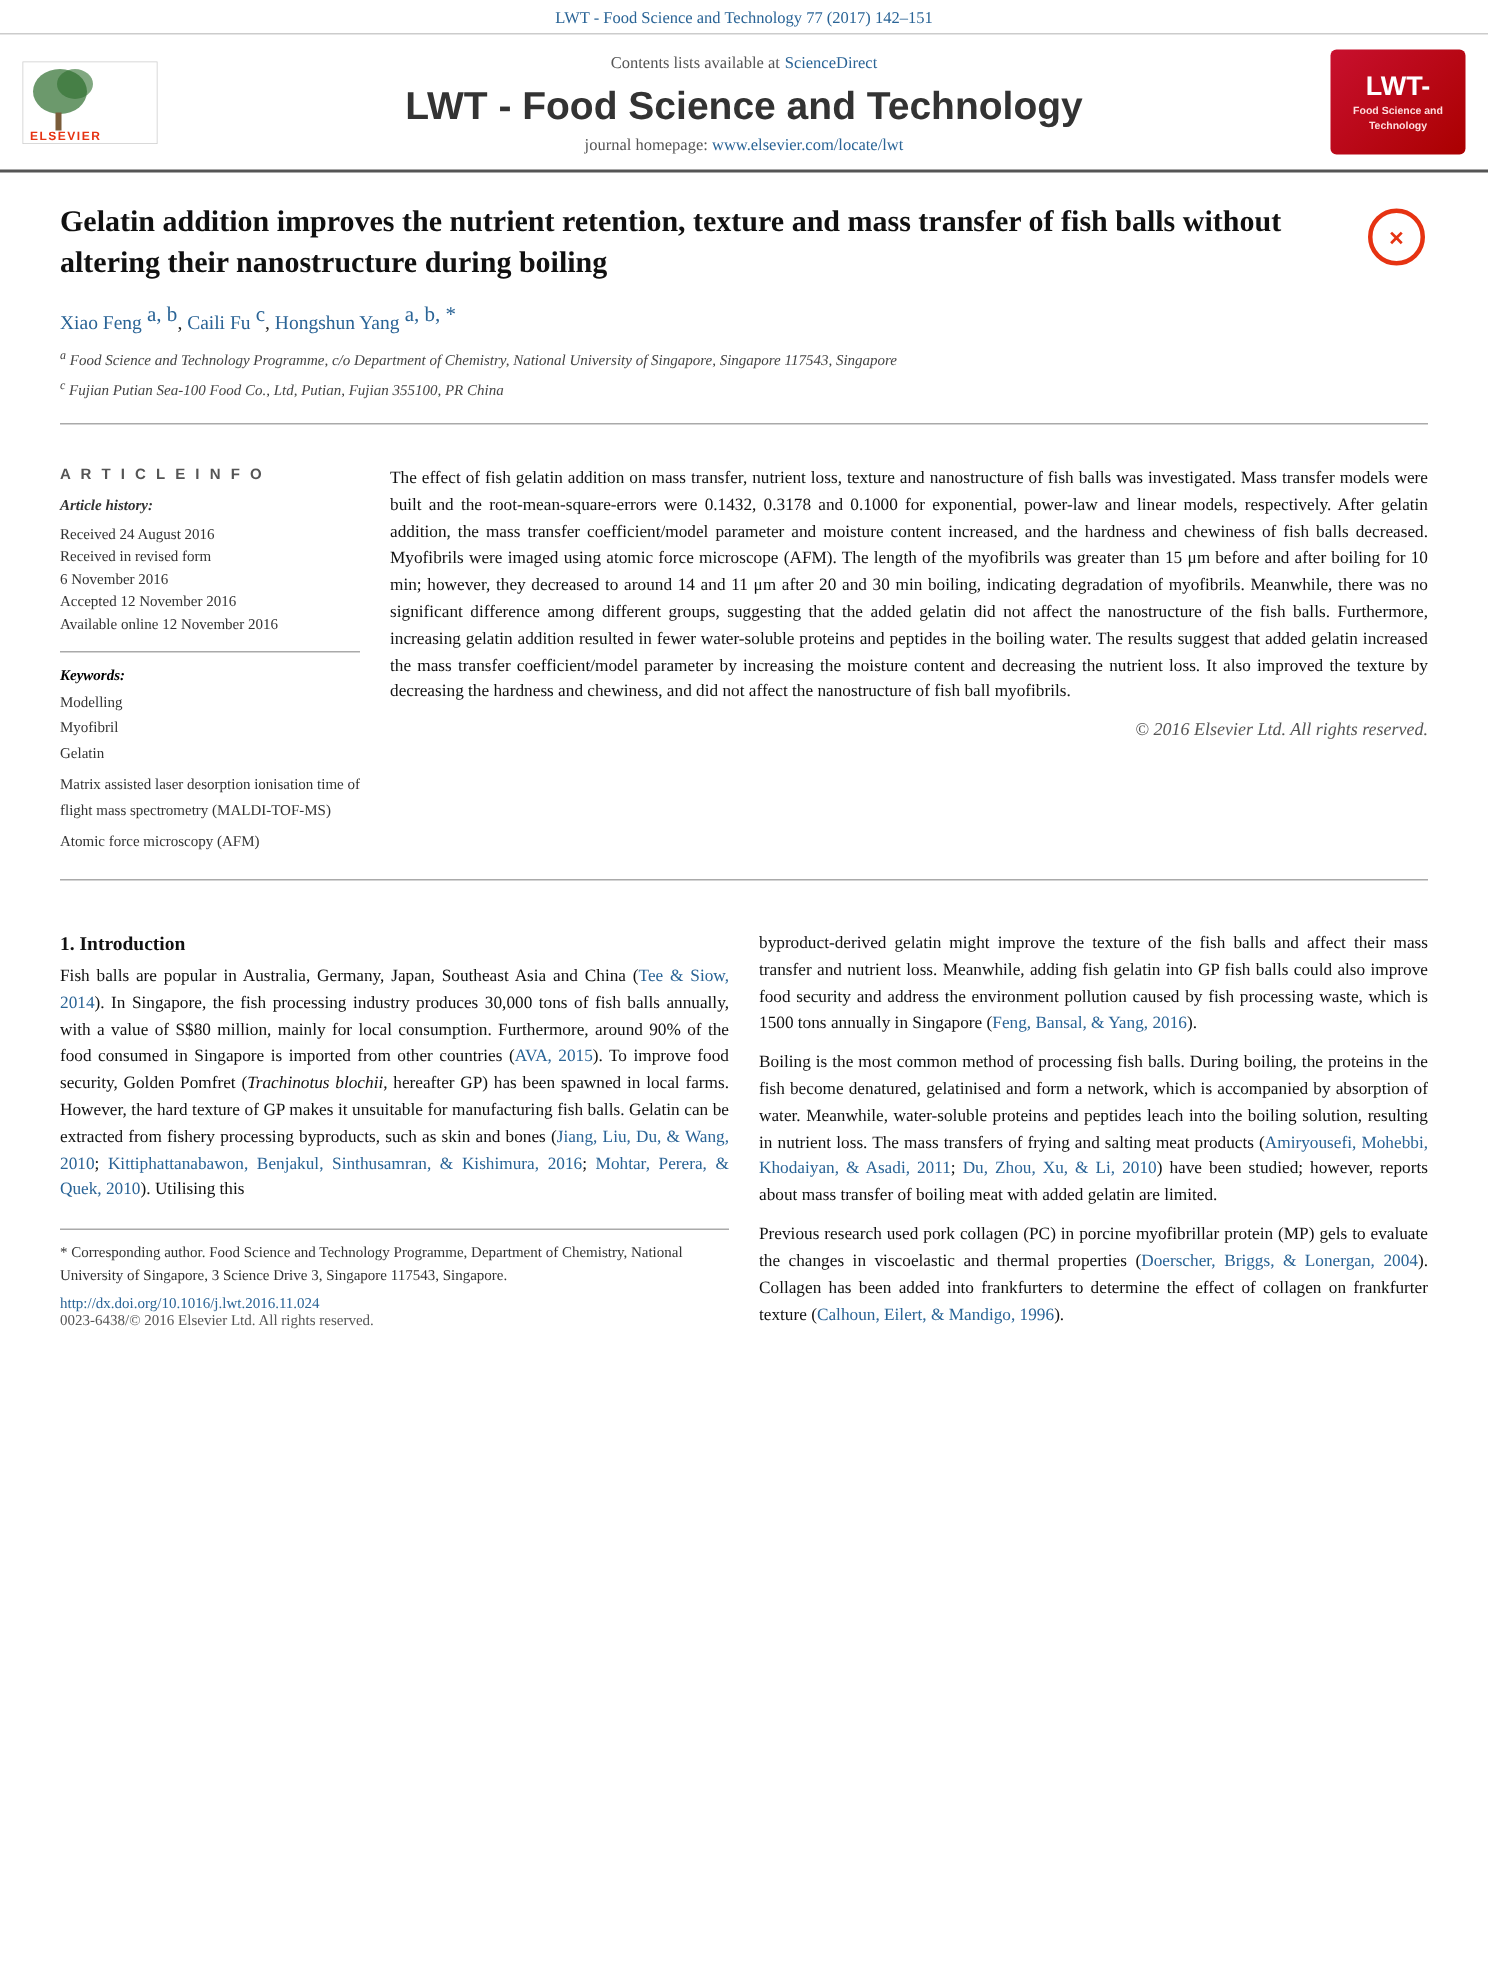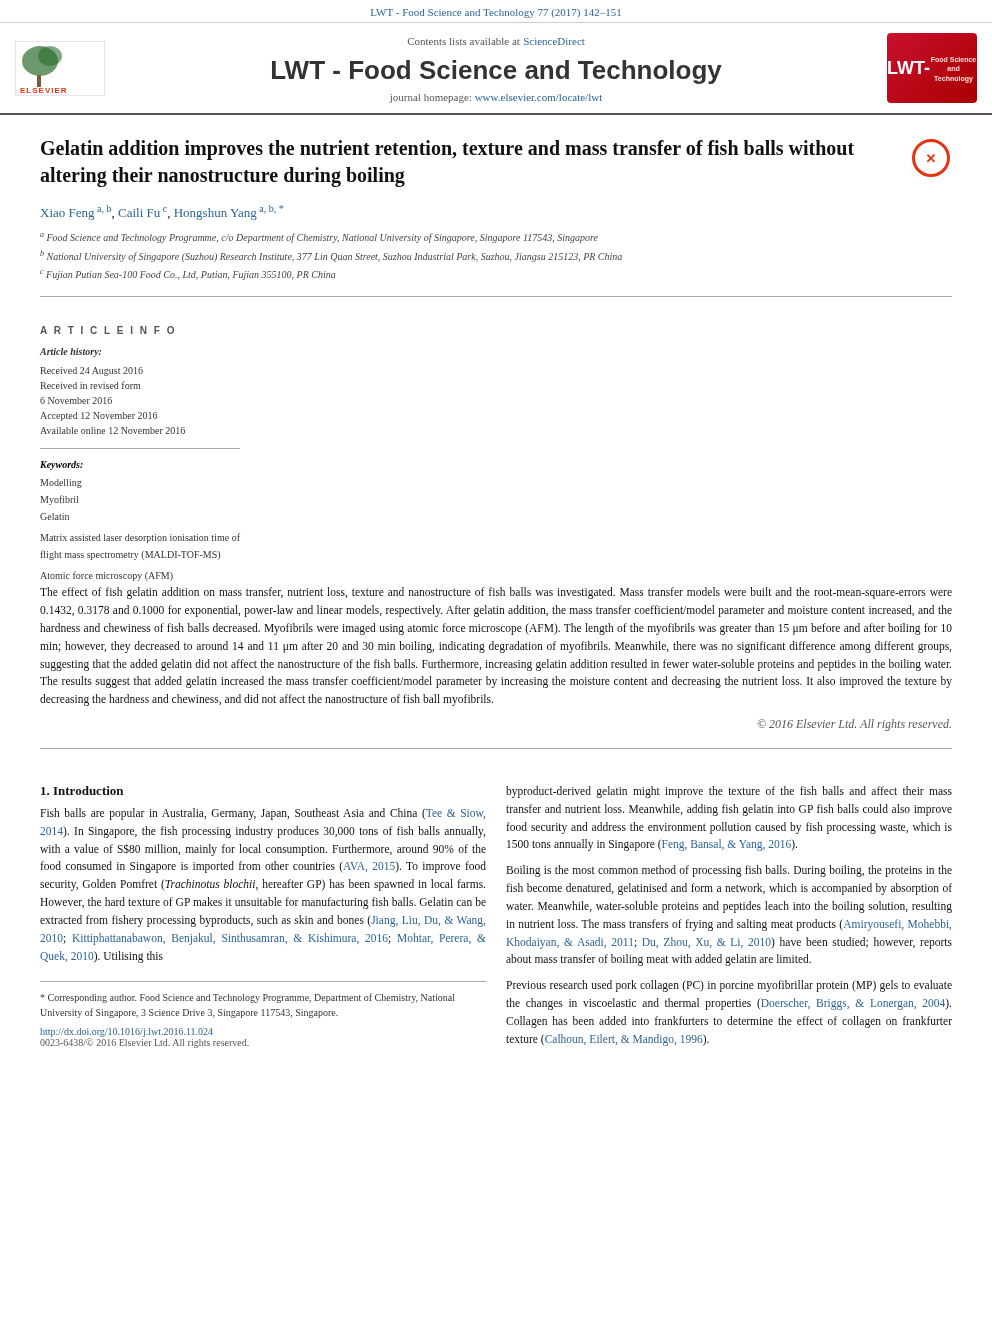--- a/index.html
+++ b/index.html
@@ -52,21 +52,21 @@
       align-items: center;
       justify-content: center;
       padding: 0 8px;
     }
     .lwt-logo {
       width: 90px;
       height: 70px;
       background: linear-gradient(135deg, #c8102e 0%, #a00 100%);
       border-radius: 4px;
       display: flex;
-      flex-direction: row;
+      flex-direction: column;
       align-items: center;
       justify-content: center;
       color: white;
       font-size: 18px;
       font-weight: bold;
       font-family: Arial, sans-serif;
     }
     .lwt-logo-sub {
       font-size: 7px;
       color: #ffdddd;
@@ -112,21 +112,21 @@
       color: #e63312;
       font-family: Arial, sans-serif;
     }
     .authors-line {
       font-size: 13px;
       margin-bottom: 8px;
       color: #222;
     }
     .authors-line sup {
       color: #2a6496;
-      font-size: 10px;
+      font-size: 14px;
     }
     .author-link {
       color: #2a6496;
       text-decoration: none;
     }
     .affiliations {
       font-size: 10px;
       color: #444;
       margin-bottom: 14px;
       line-height: 1.5;
@@ -138,22 +138,22 @@
       margin-bottom: 2px;
       font-style: italic;
     }
     hr.divider {
       border: none;
       border-top: 1px solid #aaa;
       margin: 10px 0;
     }
     .two-col-section {
       display: flex;
+      gap: 20px;
       margin-top: 28px;
-      flex-direction: column;
     }
     .article-info-col {
       width: 200px;
       flex-shrink: 0;
     }
     .abstract-col {
       flex: 1;
     }
     .section-heading {
       font-size: 10px;
@@ -314,24 +314,20 @@
   <div class="authors-line">
     <a class="author-link">Xiao Feng</a><sup> a, b</sup>,
     <a class="author-link">Caili Fu</a><sup> c</sup>,
     <a class="author-link">Hongshun Yang</a><sup> a, b, *</sup>
   </div>
 
   <div class="affiliations">
     <div class="aff-line">
       <sup>a</sup>
       <span> Food Science and Technology Programme, c/o Department of Chemistry, National University of Singapore, Singapore 117543, Singapore</span>
-    </div>
-    <div class="aff-line">
-      <sup>b</sup>
-      <span> National University of Singapore (Suzhou) Research Institute, 377 Lin Quan Street, Suzhou Industrial Park, Suzhou, Jiangsu 215123, PR China</span>
     </div>
     <div class="aff-line">
       <sup>c</sup>
       <span> Fujian Putian Sea-100 Food Co., Ltd, Putian, Fujian 355100, PR China</span>
     </div>
   </div>
 
   <hr class="divider">
 
   <div class="two-col-section">

